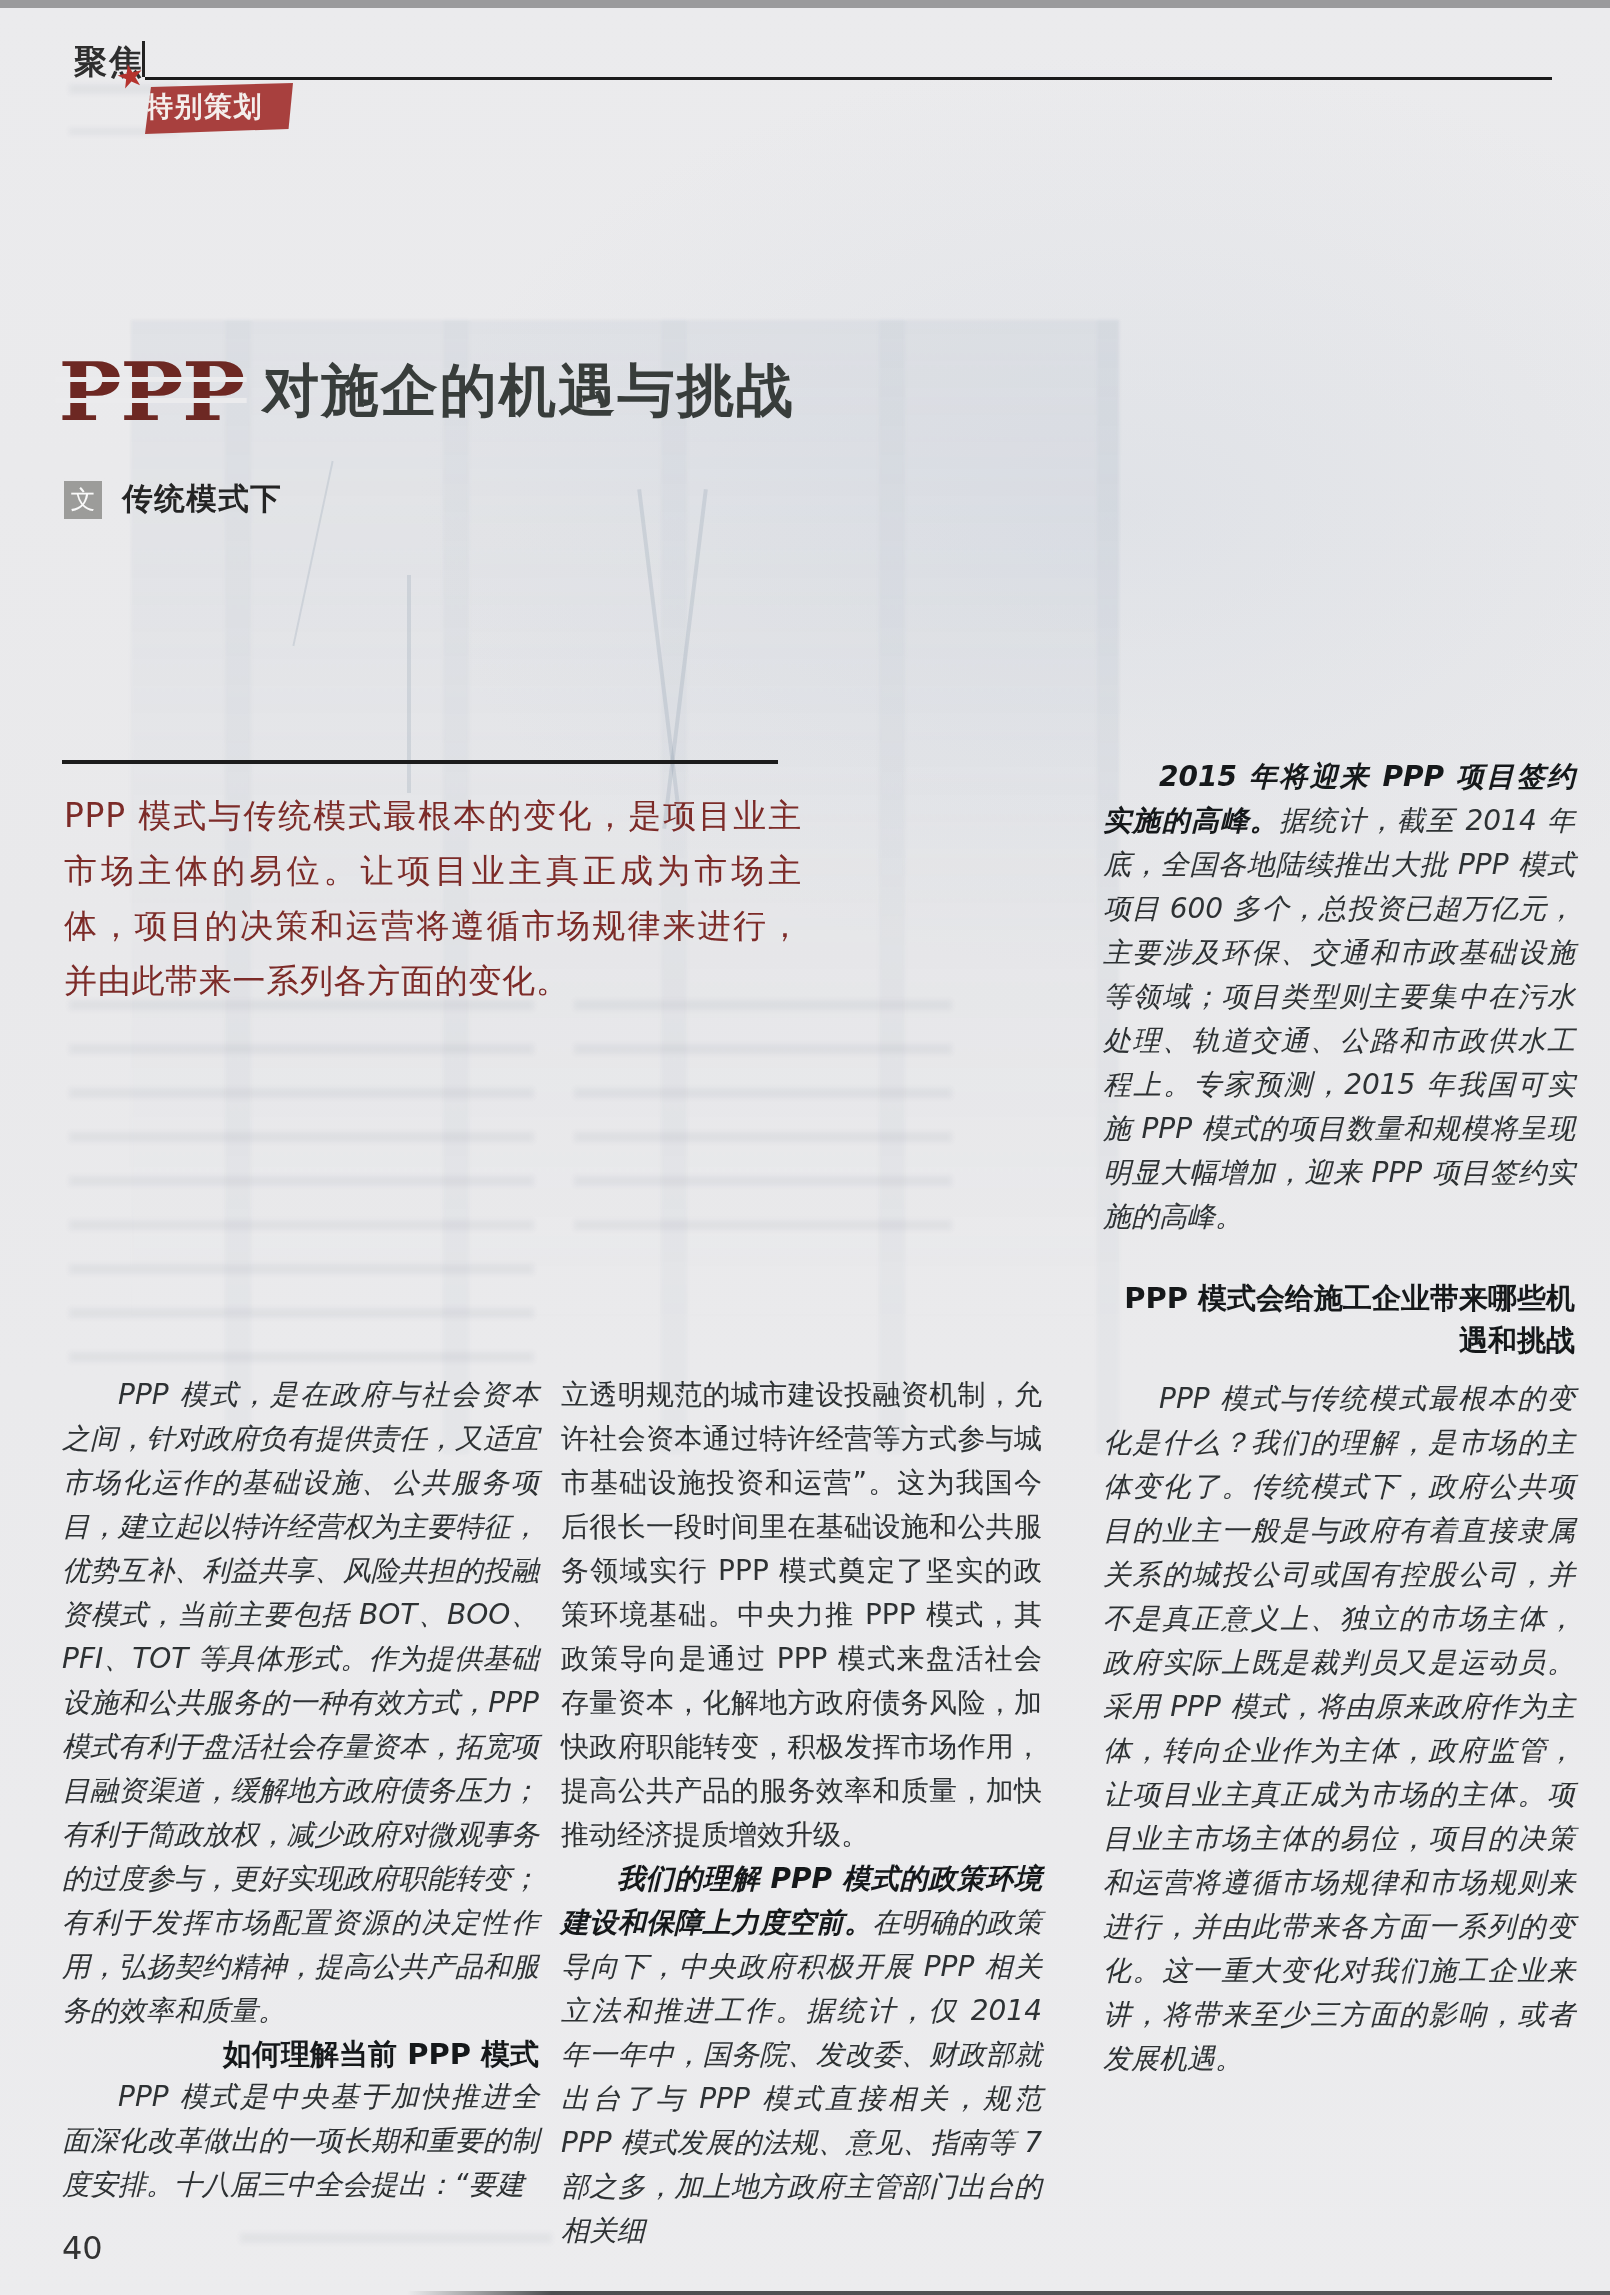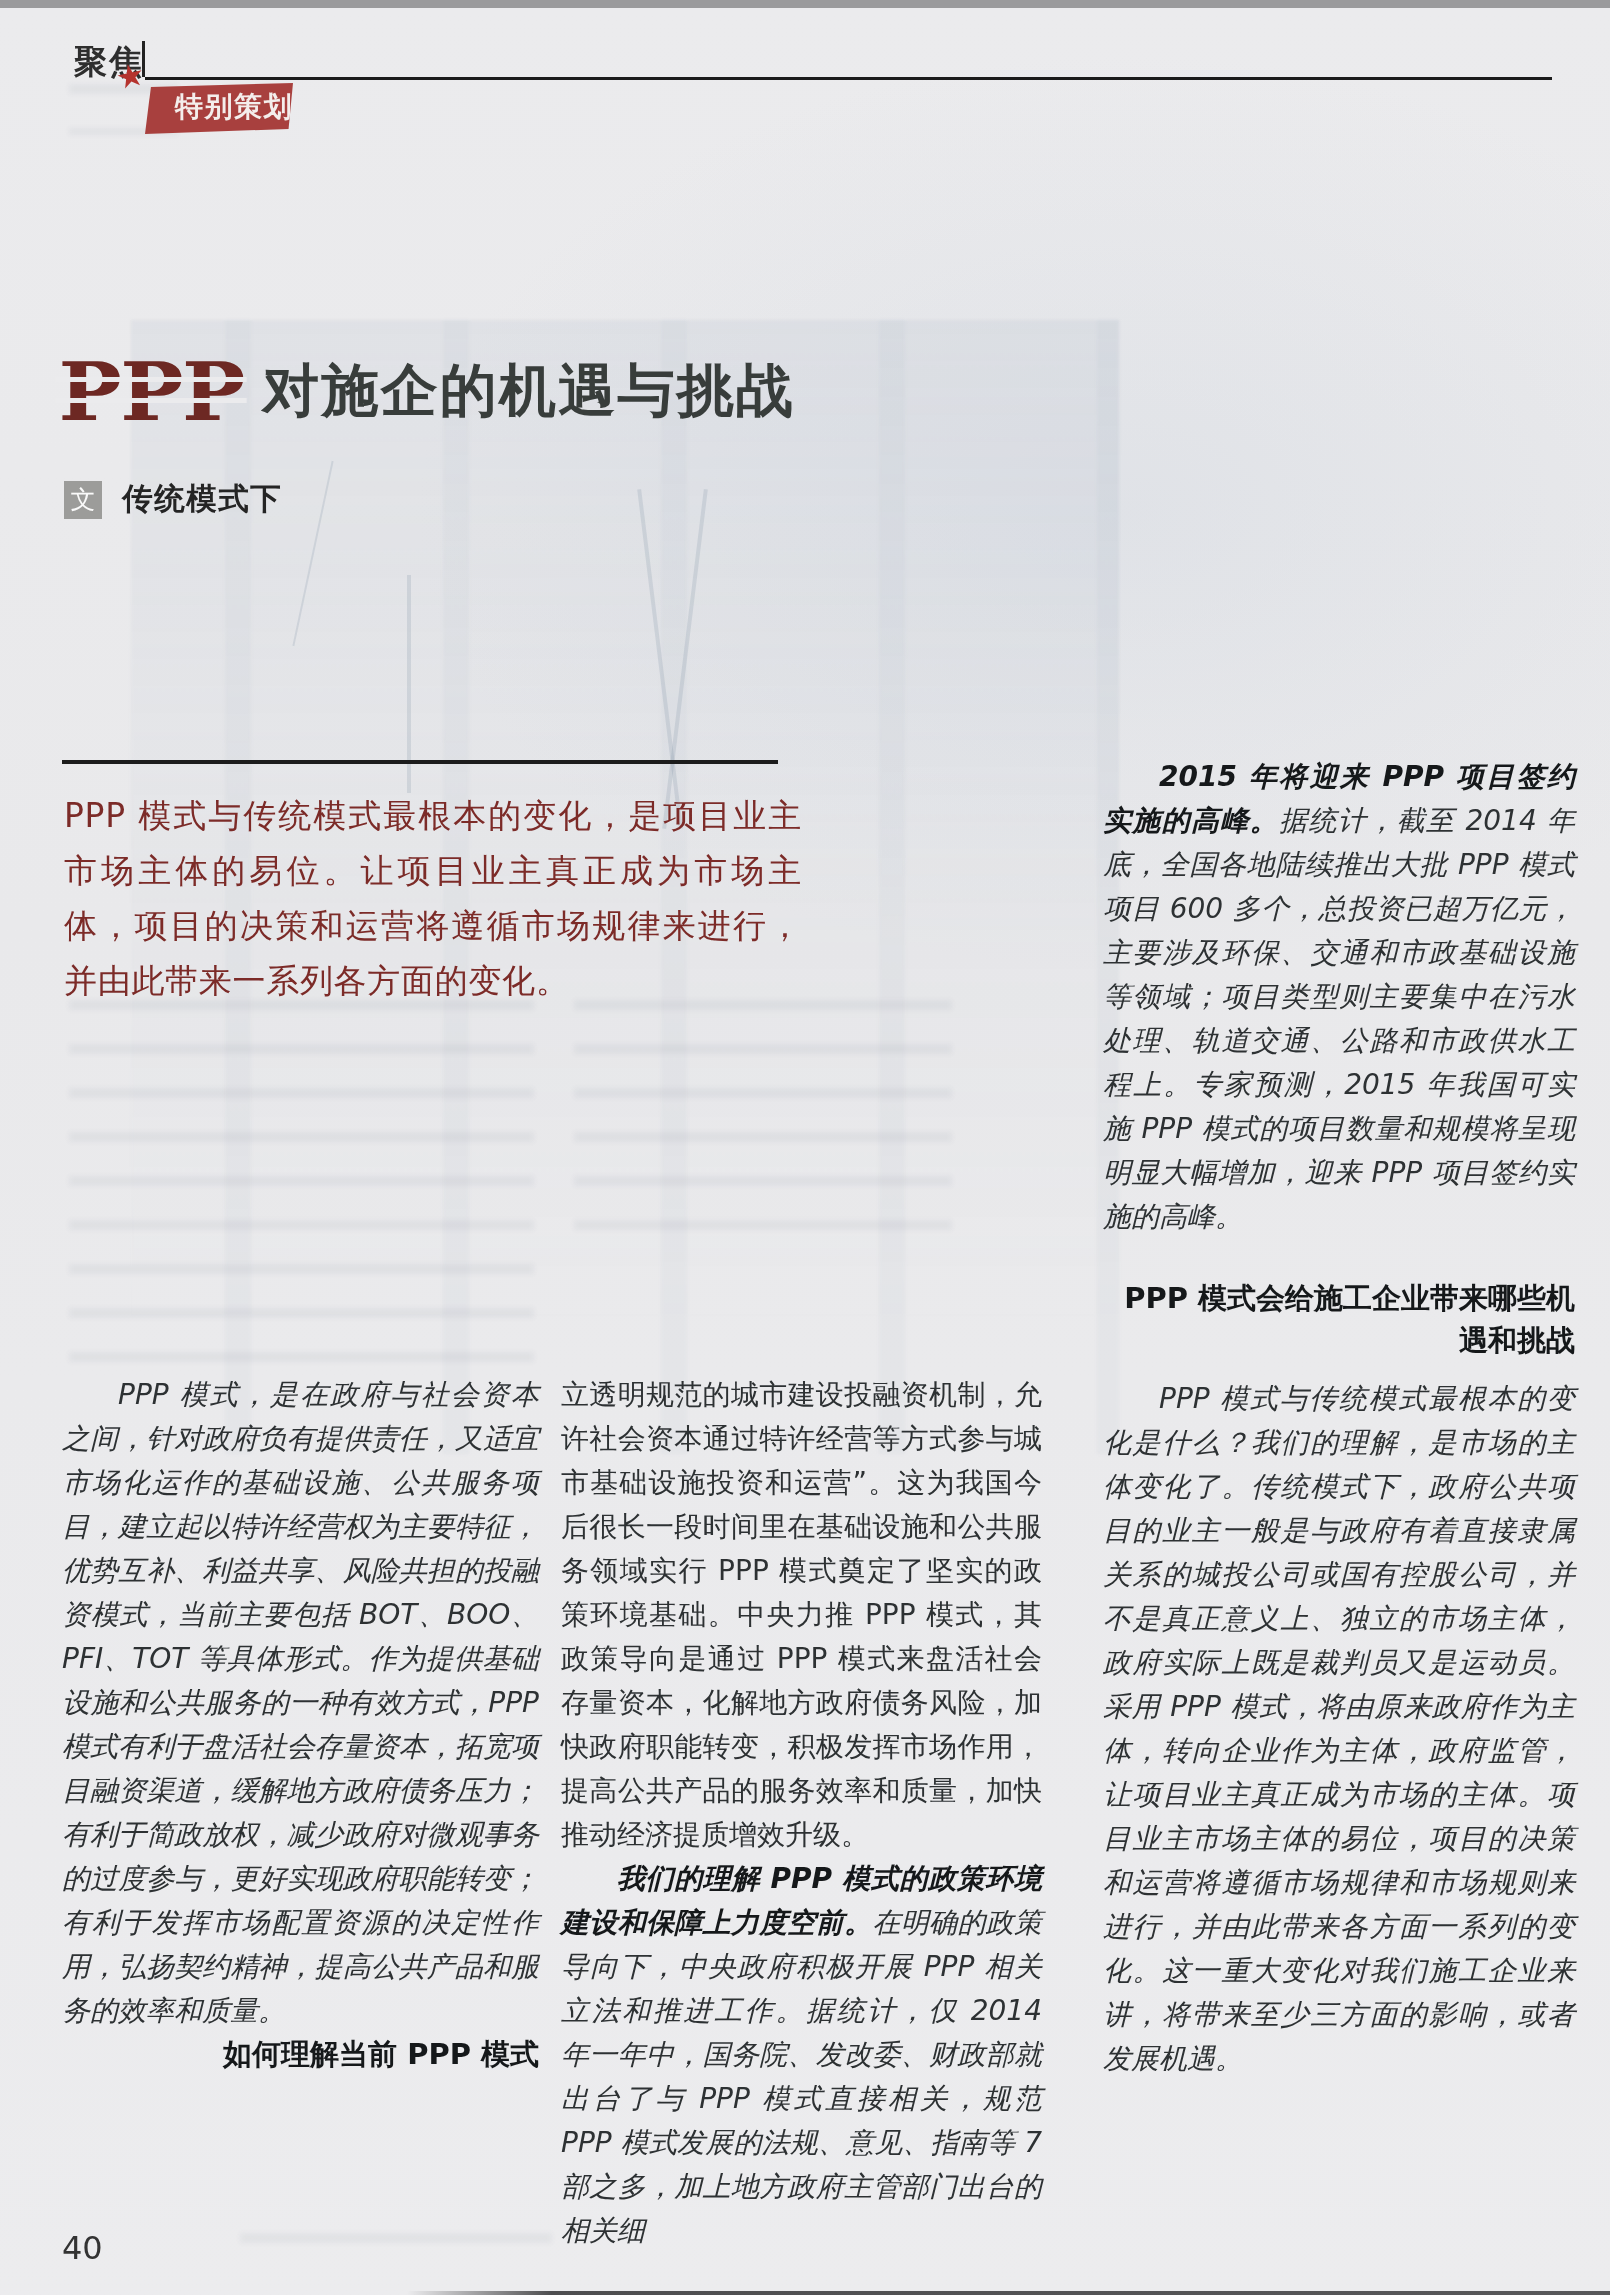--- a/index.html
+++ b/index.html
@@ -26,21 +26,21 @@
     position:absolute;left:145px;top:69px;width:1407px;height:2.9px;background:#1b1b1b;
   }
   .header-star{
     position:absolute;left:116px;top:52px;
     font-size:32px;color:#b5332e;transform:rotate(-12deg);line-height:1;
   }
   .banner{
     position:absolute;left:145px;top:75px;width:148px;height:51px;
     background:#a8403e;
     clip-path:polygon(4% 8%,100% 0%,97% 90%,0% 100%);
-    display:flex;align-items:center;justify-content:flex-end;
+    display:flex;align-items:center;justify-content:flex-start;
   }
   .banner-label{
     font-size:28px;font-weight:700;color:#f4eeec;letter-spacing:1.5px;padding-bottom:2.9px;
   }
   .ghost{
     position:absolute;pointer-events:none;
     background:repeating-linear-gradient(180deg,
        rgba(110,120,135,0.10) 0 10.2px, rgba(110,120,135,0) 10.2px 44px);
     filter:blur(2.9px);opacity:.8;
   }
@@ -142,20 +142,21 @@
     <span class="byline-badge">文</span>
     <span class="byline-name">传统模式下</span>
   </div>
 
   <div class="intro-rule"></div>
   <div class="intro-text">PPP 模式与传统模式最根本的变化，是项目业主市场主体的易位。让项目业主真正成为市场主体，项目的决策和运营将遵循市场规律来进行，并由此带来一系列各方面的变化。</div>
 
   <div class="col" id="col1">
     <p class="indent">PPP 模式，是在政府与社会资本之间，针对政府负有提供责任，又适宜市场化运作的基础设施、公共服务项目，建立起以特许经营权为主要特征，优势互补、利益共享、风险共担的投融资模式，当前主要包括 BOT、BOO、PFI、TOT 等具体形式。作为提供基础设施和公共服务的一种有效方式，PPP 模式有利于盘活社会存量资本，拓宽项目融资渠道，缓解地方政府债务压力；有利于简政放权，减少政府对微观事务的过度参与，更好实现政府职能转变；有利于发挥市场配置资源的决定性作用，弘扬契约精神，提高公共产品和服务的效率和质量。</p>
     <p class="col-heading">如何理解当前 PPP 模式</p>
+    <p class="indent">PPP 模式是中央基于加快推进全面深化改革做出的一项长期和重要的制度安排。十八届三中全会提出：“要建</p>
   </div>
 
   <div class="col" id="col2">
     <p>立透明规范的城市建设投融资机制，允许社会资本通过特许经营等方式参与城市基础设施投资和运营”。这为我国今后很长一段时间里在基础设施和公共服务领域实行 PPP 模式奠定了坚实的政策环境基础。中央力推 PPP 模式，其政策导向是通过 PPP 模式来盘活社会存量资本，化解地方政府债务风险，加快政府职能转变，积极发挥市场作用，提高公共产品的服务效率和质量，加快推动经济提质增效升级。</p>
     <p class="indent"><span class="bold-lead">我们的理解 PPP 模式的政策环境建设和保障上力度空前。</span><span>在明确的政策导向下，中央政府积极开展 PPP 相关立法和推进工作。据统计，仅 2014 年一年中，国务院、发改委、财政部就出台了与 PPP 模式直接相关，规范 PPP 模式发展的法规、意见、指南等 7 部之多，加上地方政府主管部门出台的相关细</span></p>
   </div>
 
   <div class="col" id="col3">
     <p class="indent"><span class="bold-lead">2015 年将迎来 PPP 项目签约实施的高峰。</span><span>据统计，截至 2014 年底，全国各地陆续推出大批 PPP 模式项目 600 多个，总投资已超万亿元，主要涉及环保、交通和市政基础设施等领域；项目类型则主要集中在污水处理、轨道交通、公路和市政供水工程上。专家预测，2015 年我国可实施 PPP 模式的项目数量和规模将呈现明显大幅增加，迎来 PPP 项目签约实施的高峰。</span></p>
     <p class="col-heading">PPP 模式会给施工企业带来哪些机遇和挑战</p>

